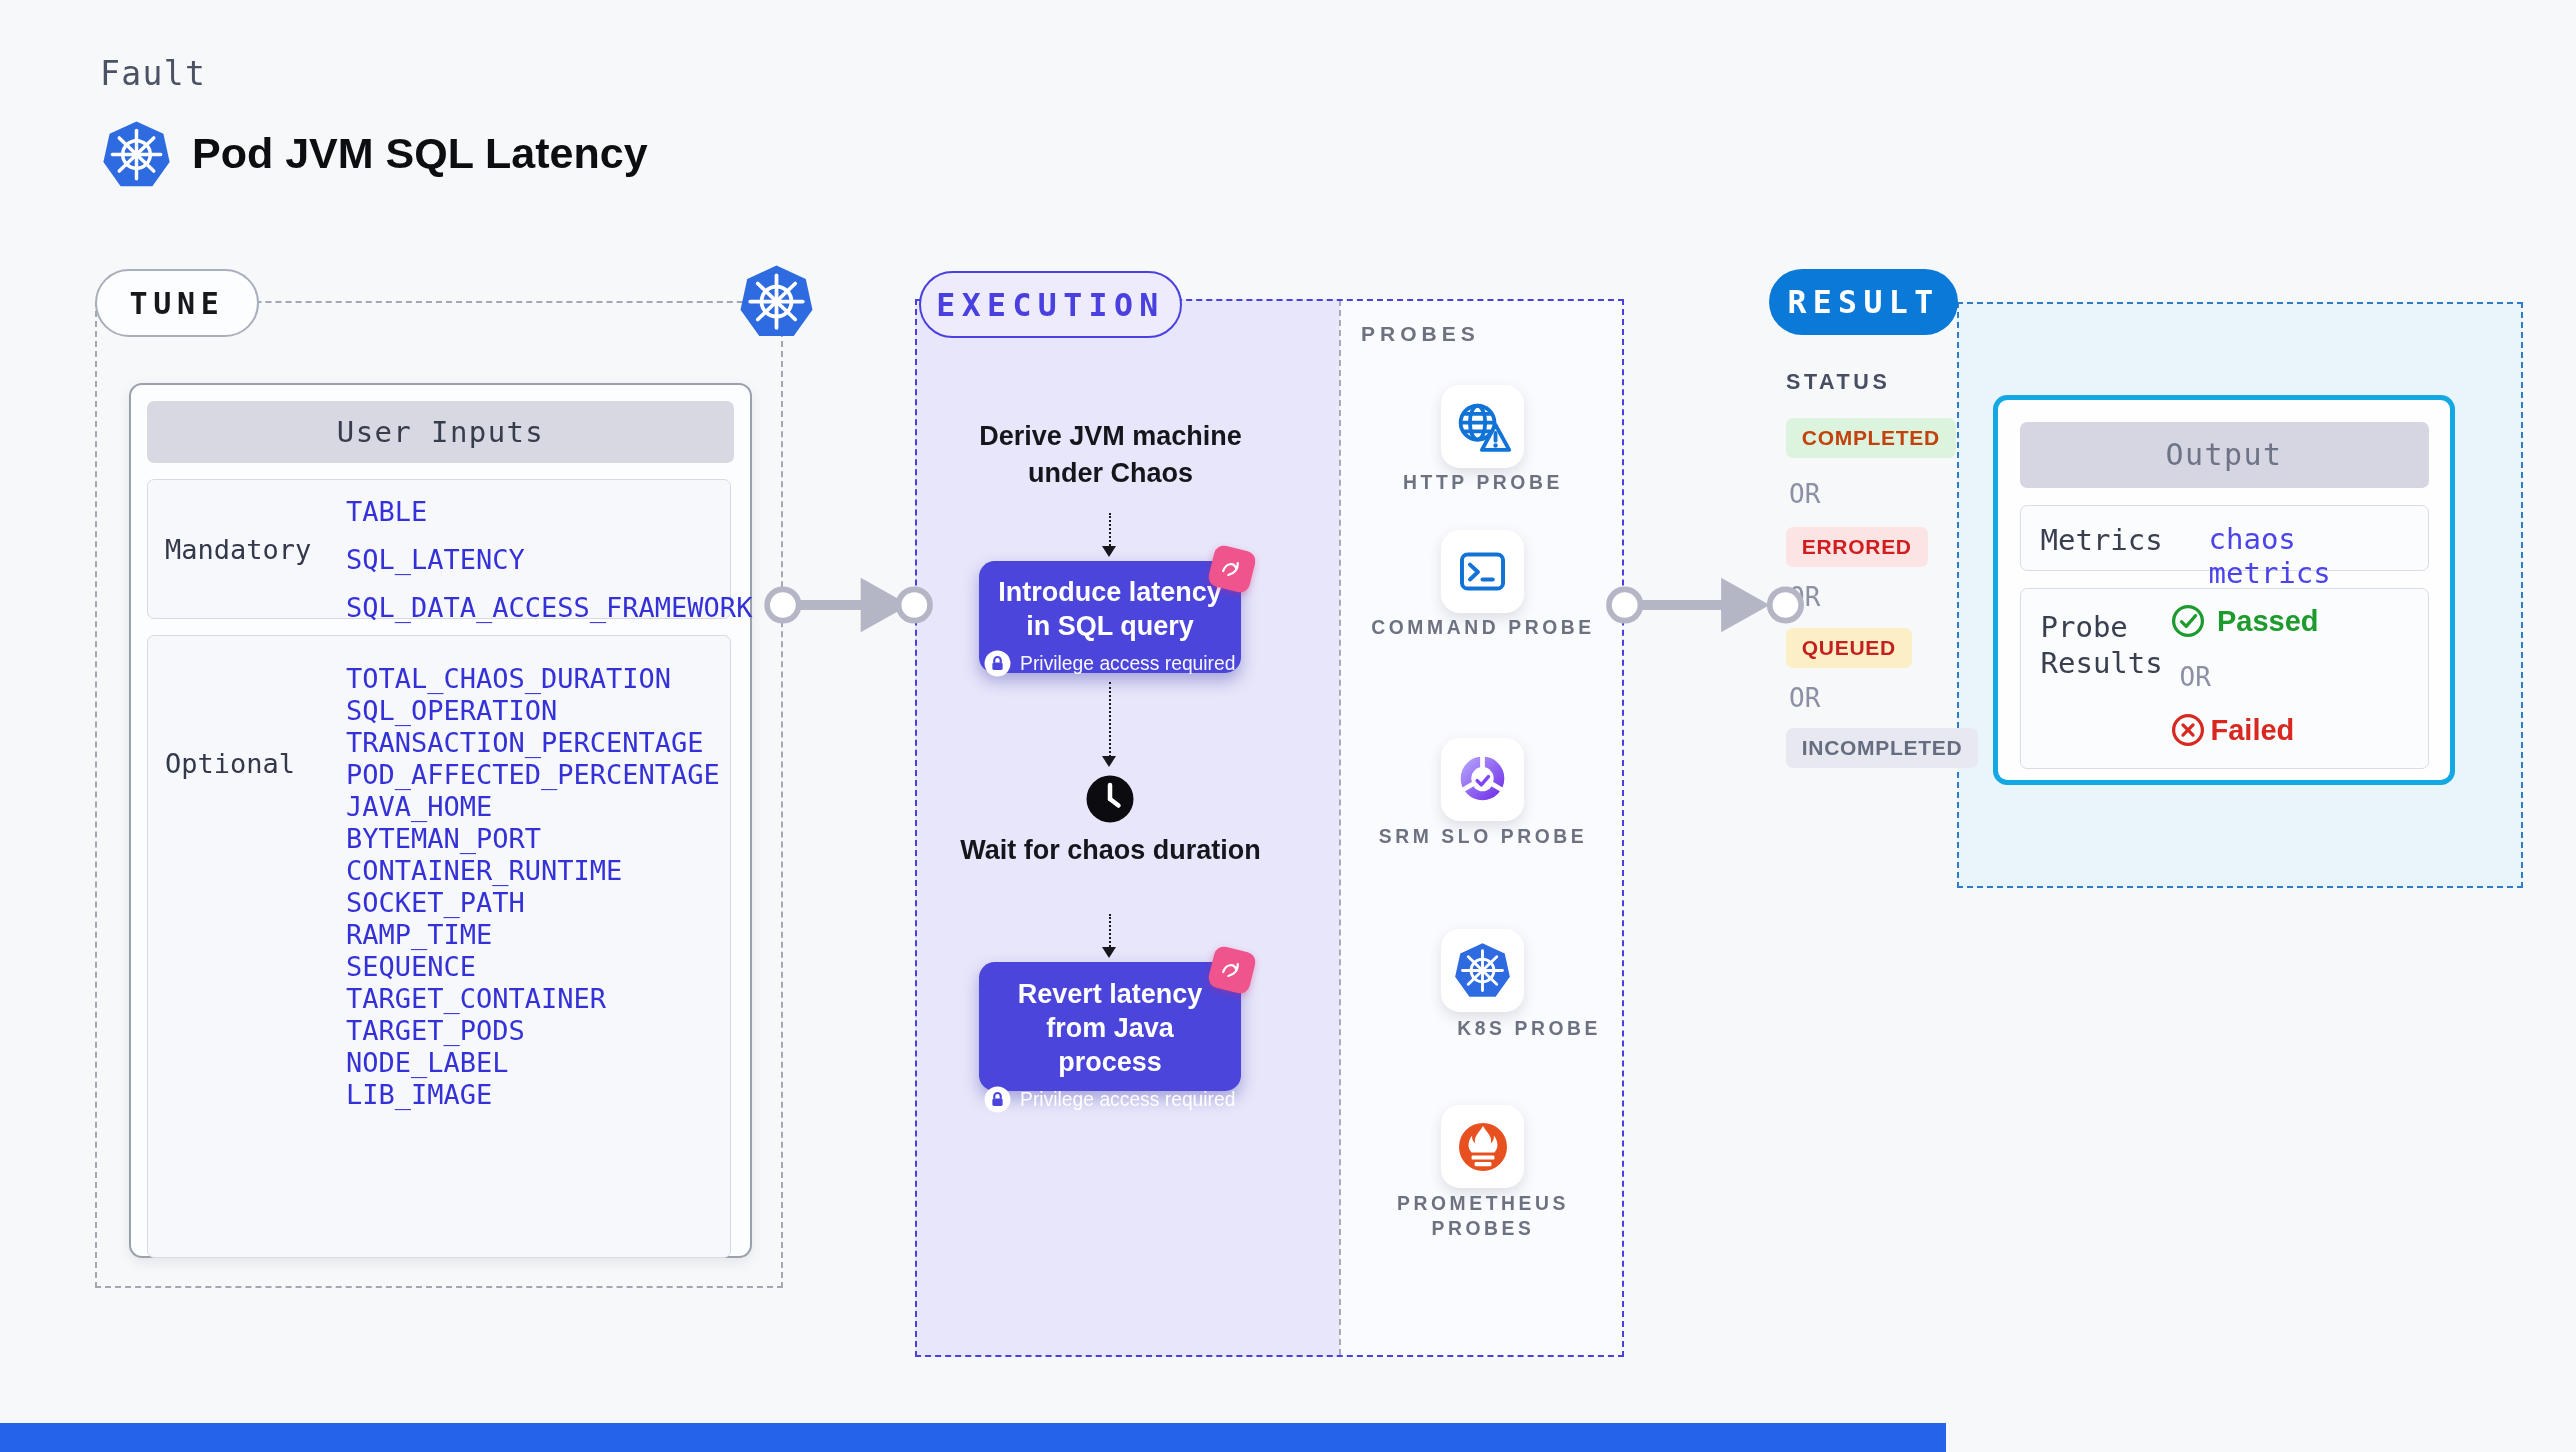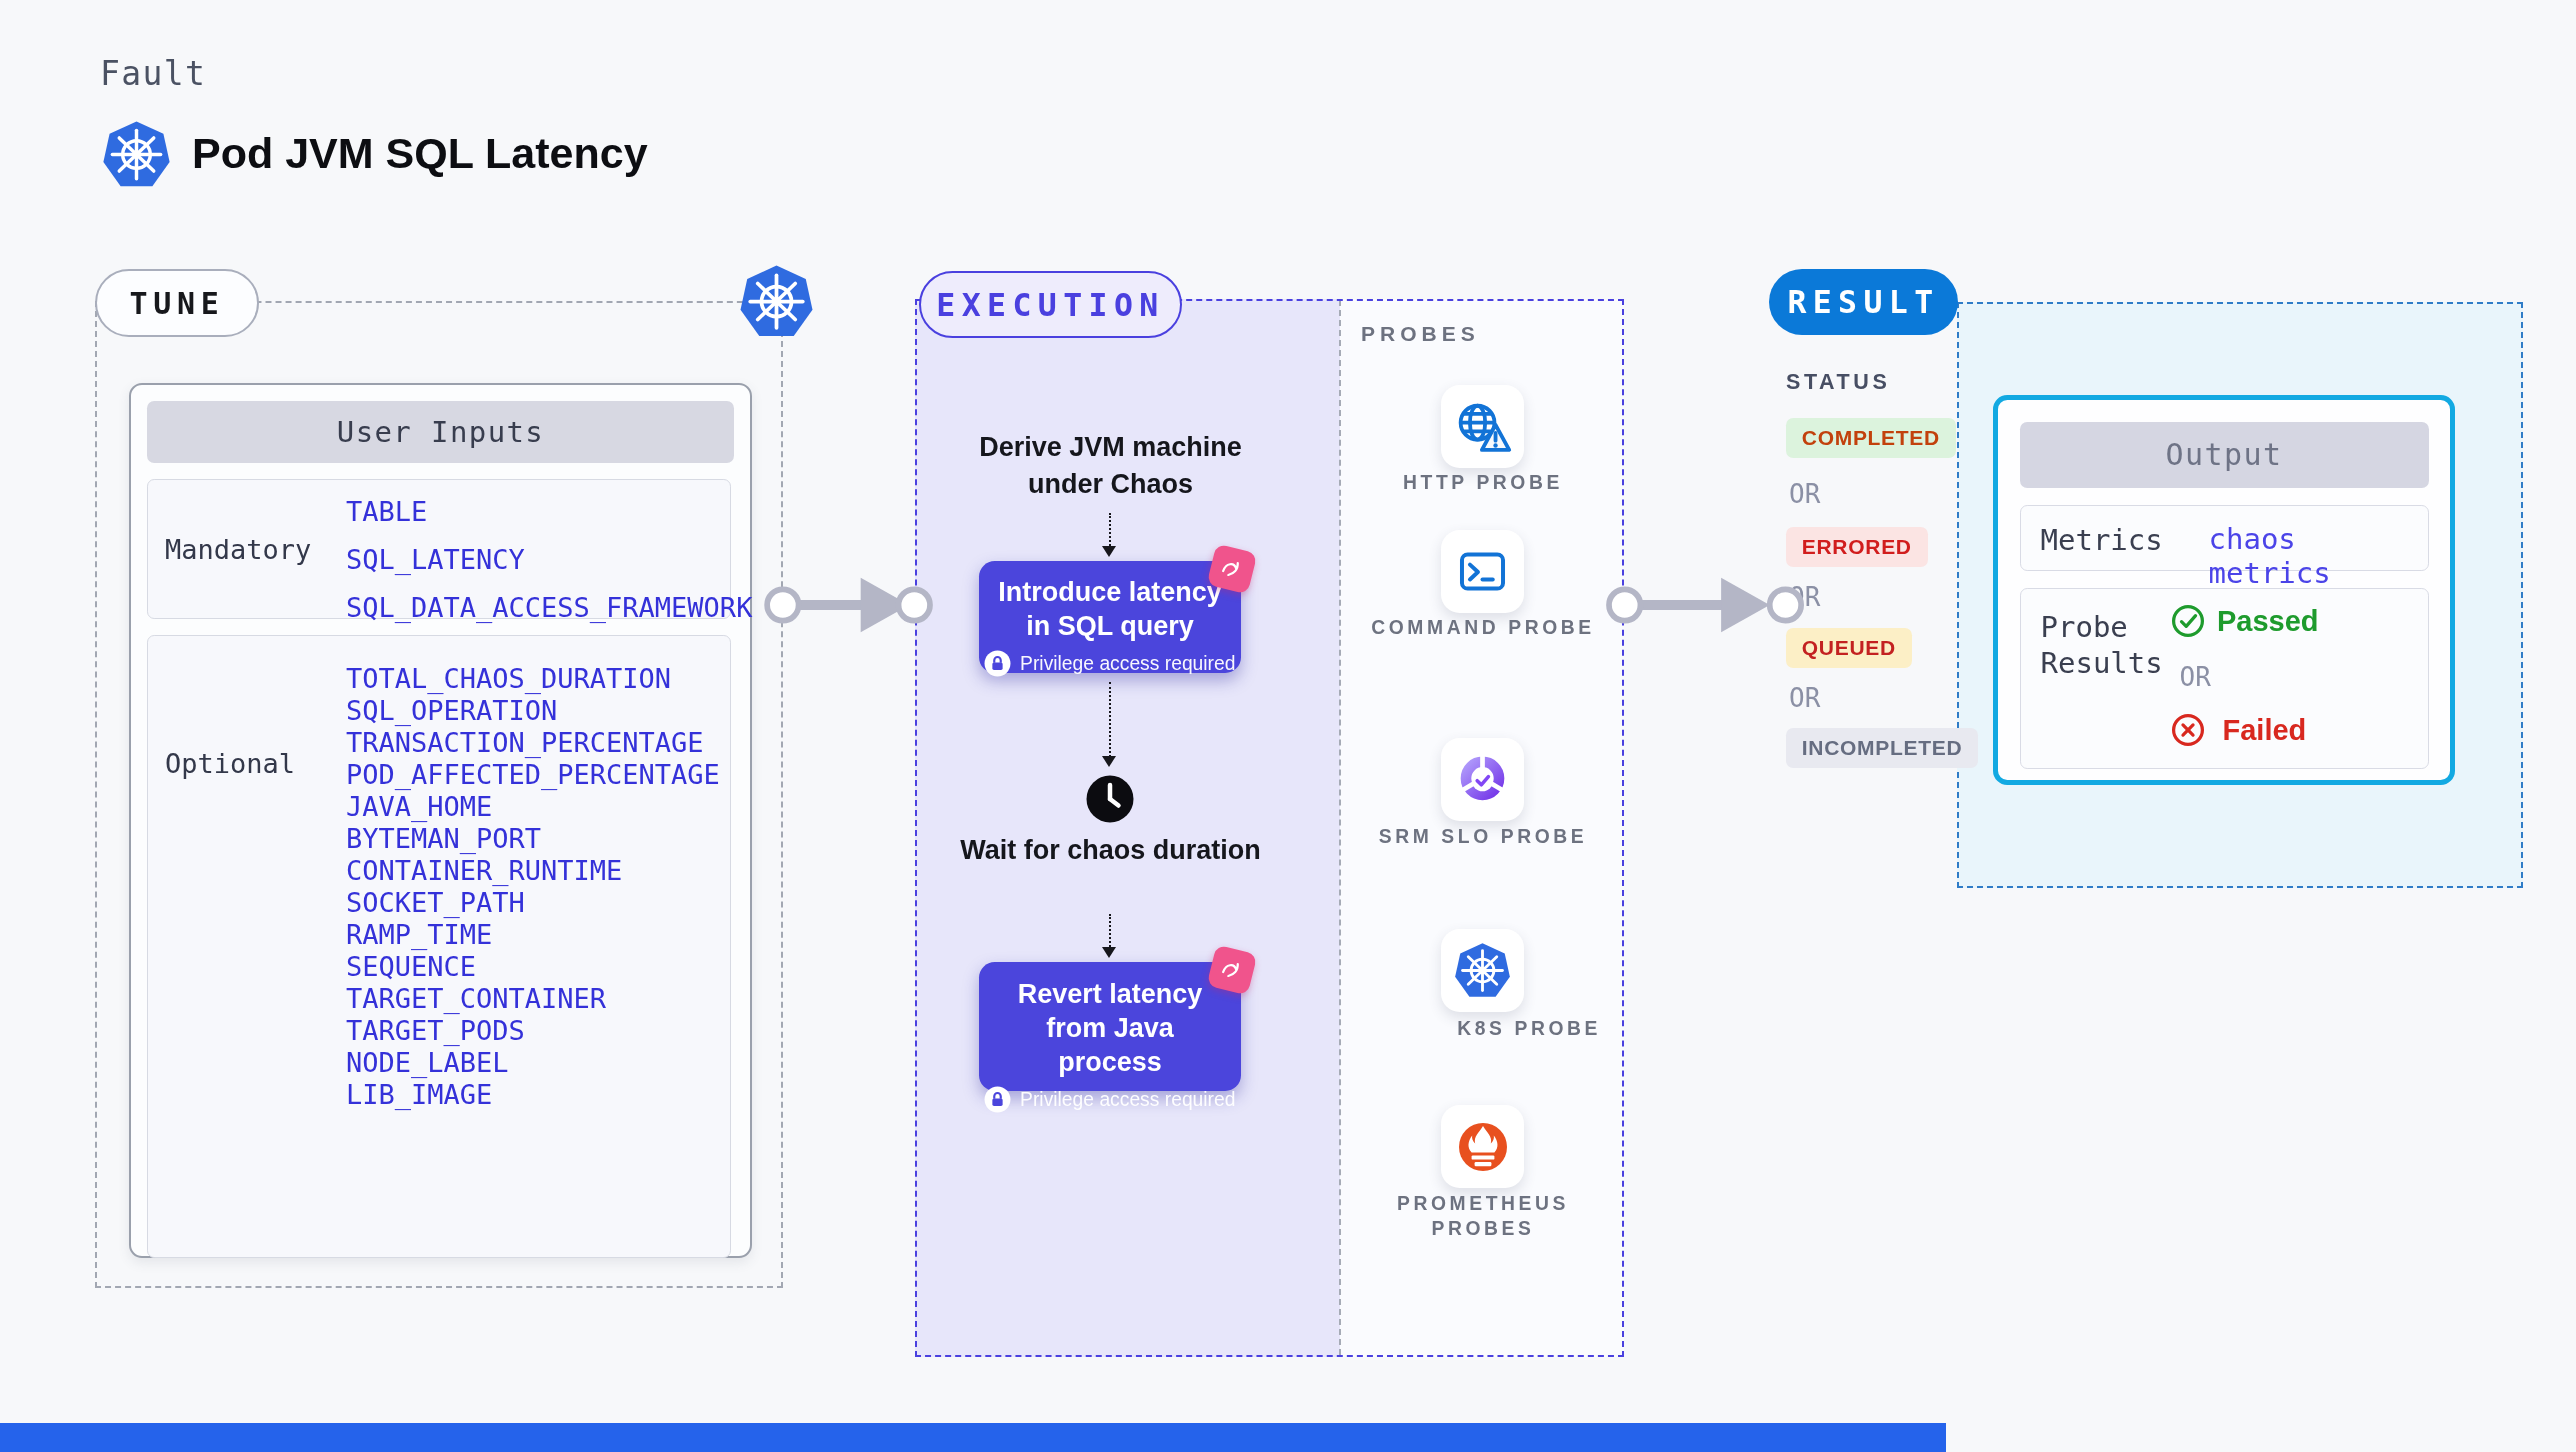--- a/index.html
+++ b/index.html
@@ -215,21 +215,21 @@
     <circle cx="43" cy="70" r="22" fill="#fff" stroke="#b4b6c6" stroke-width="8"></circle>
     <circle cx="227" cy="70" r="22" fill="#fff" stroke="#b4b6c6" stroke-width="8"></circle>
   </svg>
 
   <div class="abs exec-fill"></div>
   <div class="abs probes-fill"></div>
   <div class="abs mid-divider"></div>
   <div class="abs mid-border"></div>
   <div class="abs pill exec-badge mono">EXECUTION</div>
 
-  <div class="abs flow-text sans" style="left:960px;top:429px;z-index:3">Derive JVM machine under Chaos</div>
+  <div class="abs flow-text sans" style="left:960px;top:418px;z-index:3">Derive JVM machine under Chaos</div>
   <div class="abs dotline" style="left:1109px;top:513px;height:33px;z-index:3"></div>
   <div class="abs downarrow" style="left:1102px;top:546px;z-index:3"></div>
 
   <div class="abs action-box" style="top:561px;height:112px;">
     <div class="action-title sans">Introduce latency in SQL query</div>
     <div class="priv-row">
       <svg width="27" height="27" viewBox="0 0 38 38">
           <use href="#sym-lock"></use>
         </svg>
       <span class="priv-text sans">Privilege access required</span>
@@ -330,21 +330,21 @@
     </div>
     <div class="abs output-row" style="top:188px;height:181px;">
       <span class="abs mono row-label" style="left:20px;top:20px;width:143px;">Probe Results</span>
       <div class="abs" style="left:149px;top:14.3px;display:flex;align-items:center;gap:11.5px;">
         <svg width="36" height="36" viewBox="0 0 50 50">
             <use href="#sym-check-circle"></use>
           </svg>
         <span class="pf-text passed sans">Passed</span>
       </div>
       <div class="abs or-text mono" style="left:159px;top:73px;">OR</div>
-      <div class="abs" style="left:149px;top:123px;display:flex;align-items:center;gap:17px;">
+      <div class="abs" style="left:149px;top:123px;display:flex;align-items:center;gap:5px;">
         <svg width="36" height="36" viewBox="0 0 50 50">
             <use href="#sym-x-circle"></use>
           </svg>
         <span class="pf-text failed sans">Failed</span>
       </div>
     </div>
   </div>
 
   <div class="abs footer-bar"></div>
 

